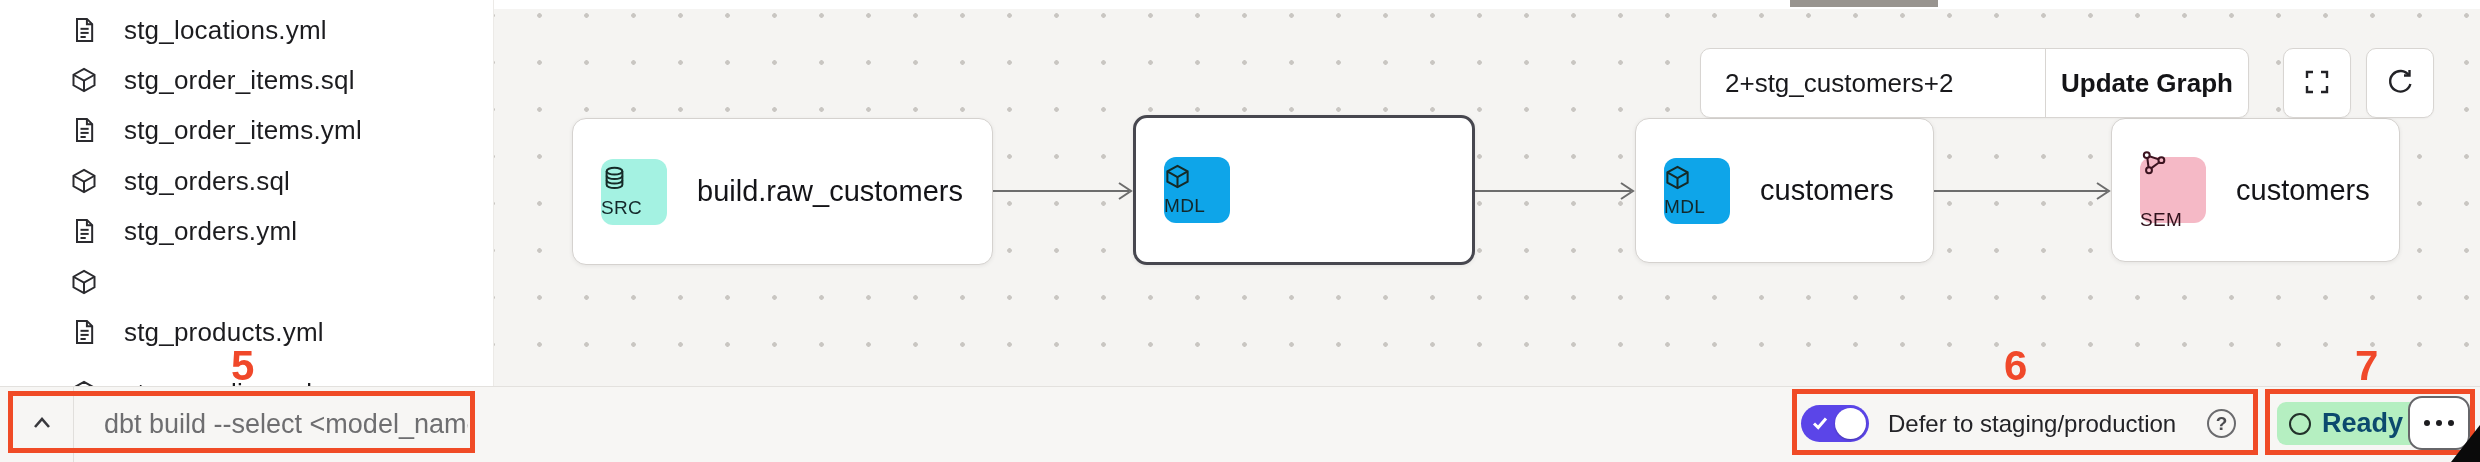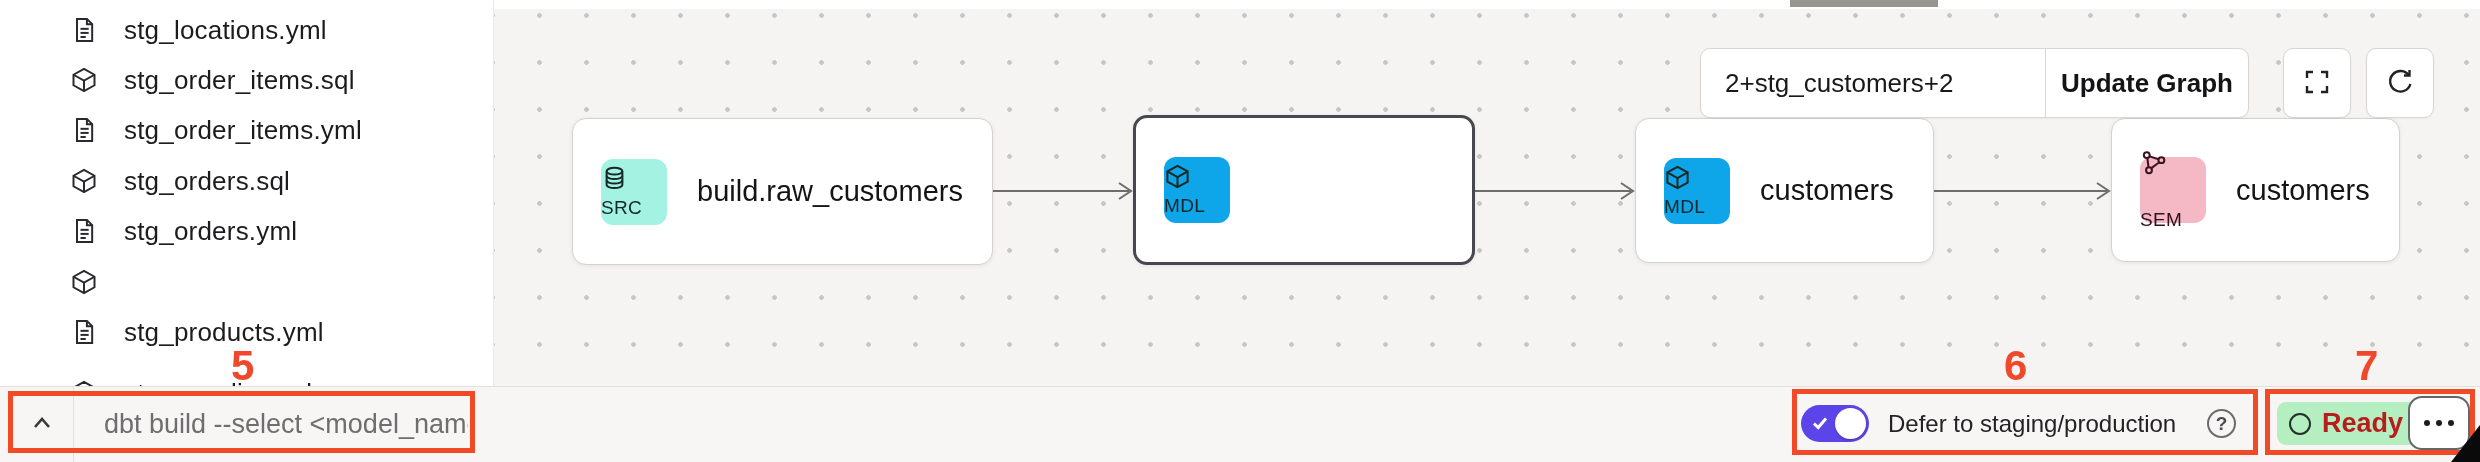--- a/index.html
+++ b/index.html
@@ -117,21 +117,21 @@
     position:absolute; left:2207px; top:409px; width:29px; height:29px;
     border:2px solid #6b6b6e; border-radius:50%; color:#4c4c50;
     font-size:19px; font-weight:600; display:flex; align-items:center; justify-content:center;
     cursor:pointer; background:transparent;
   }
   .status-badge {
     position:absolute; left:2277px; top:402px; height:43px; padding:0 18px 0 12px;
     background:#b5efc1; border-radius:9px; display:flex; align-items:center; gap:11px;
   }
   .status-ring { width:22px; height:22px; border:2.5px solid #22312a; border-radius:50%; }
-  .status-text { font-size:27px; font-weight:600; color:#b91c1c; }
+  .status-text { font-size:27px; font-weight:600; color:#0c4a6e; }
   .more-btn {
     position:absolute; left:2408px; top:396px; width:62px; height:54px;
     background:#ffffff; border:2px solid #66666a; border-radius:14px; cursor:pointer;
     display:flex; align-items:center; justify-content:center; gap:6px;
   }
   .more-btn .dot { width:6px; height:6px; border-radius:50%; background:#1d1d20; }
 
   
   .anno-box { position:absolute; border:5px solid #f04b26; pointer-events:none; }
   .anno-num { position:absolute; font-size:42px; font-weight:700; color:#f0482a; pointer-events:none; }

